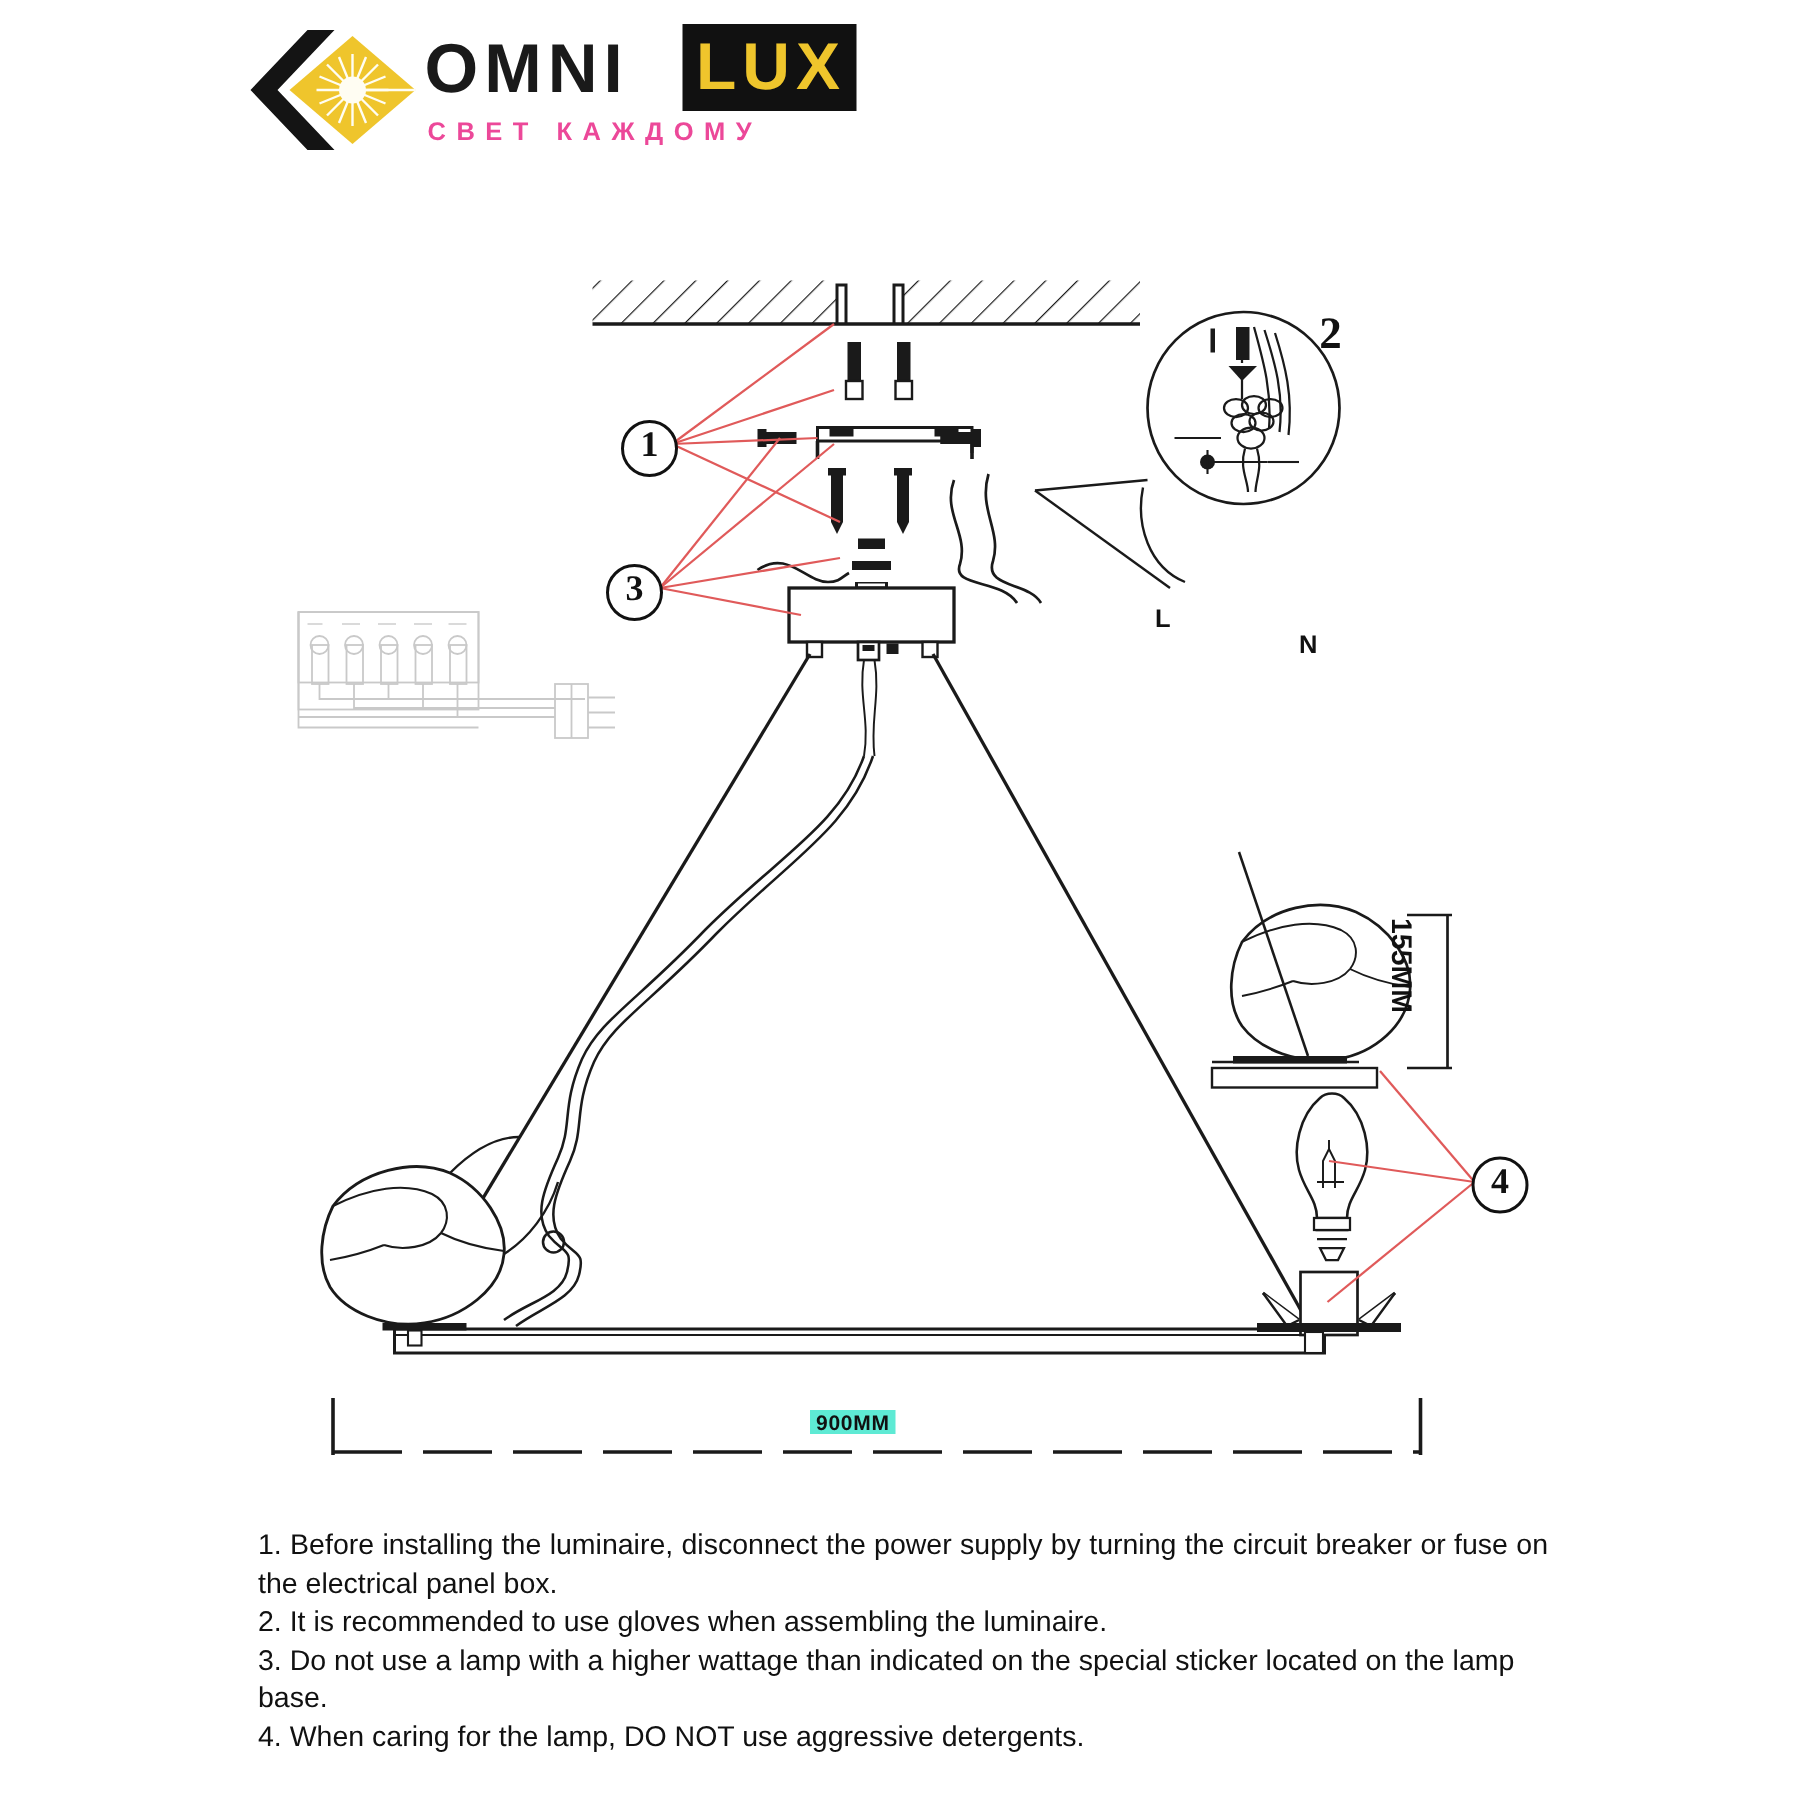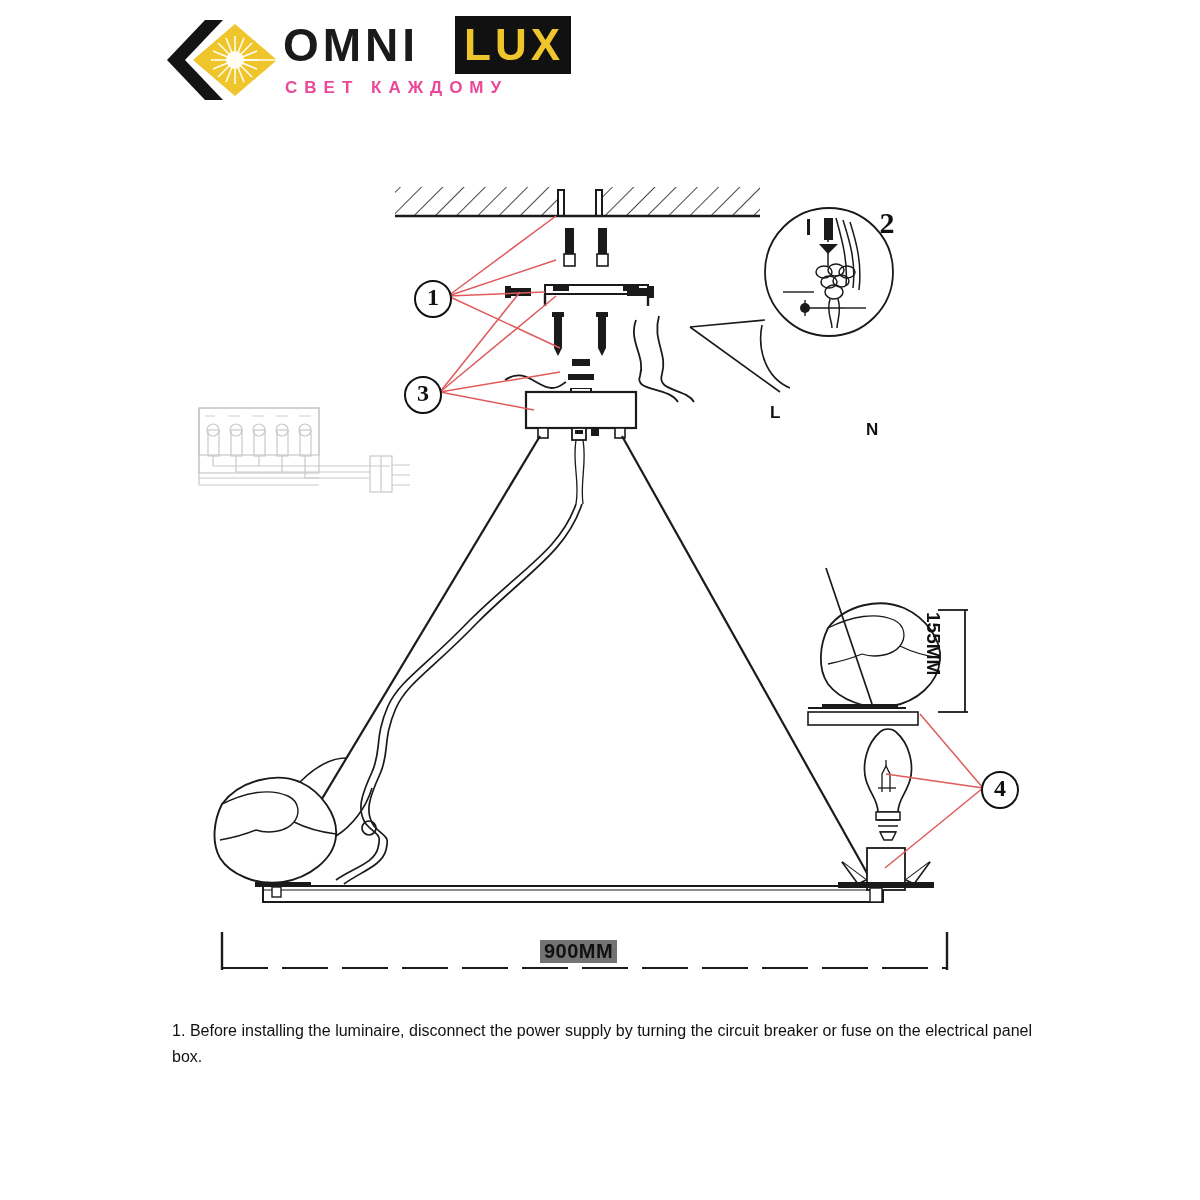--- a/index.html
+++ b/index.html
@@ -25,29 +25,29 @@
 
   
   #drawing{position:absolute;left:0;top:120px;width:1200px;height:890px;}
 
   
   .callout{position:absolute;width:34px;height:34px;border:2.5px solid #111;border-radius:50%;
            background:#fff;text-align:center;line-height:30px;font-size:24px;font-weight:bold;
            color:#111;z-index:20;font-family:"Liberation Serif",serif;}
 
   
-  #dim-width-label{position:absolute;left:540px;top:940px;font-size:20px;font-weight:bold;
-                   letter-spacing:0.5px;color:#111;background:#737373;padding:0 4px;z-index:12;}
+  #dim-width-label{position:absolute;left:540px;top:940px;font-size:14px;font-weight:bold;
+                   letter-spacing:0.5px;color:#111;background:#5eead4;padding:0 4px;z-index:12;}
   #dim-height-label{position:absolute;left:944px;top:612px;font-size:19px;font-weight:bold;
                     color:#111;transform:rotate(90deg);transform-origin:left top;
                     white-space:nowrap;z-index:12;}
 
   
   #instructions{position:absolute;left:172px;top:1018px;width:860px;
-                font-size:16px;line-height:25.5px;color:#111;}
+                font-size:19px;line-height:25.5px;color:#111;}
   #instructions p{margin:0;}
   #instructions p.just{text-align:justify;text-align-last:left;}
 </style>
 </head>
 <body>
 
 <div id="header">
 
   <div class="logo-wrap">
 
@@ -370,13 +370,16 @@
   
   <div style="position:absolute;left:770px;top:283px;font-size:17px;font-weight:bold;color:#111;">L</div>
   <div style="position:absolute;left:866px;top:300px;font-size:17px;font-weight:bold;color:#111;">N</div>
 </div>
 
 <div id="dim-width-label">900MM</div>
 <div id="dim-height-label">155MM</div>
 
 <div id="instructions">
   <p class="just">1. Before installing the luminaire, disconnect the power supply by turning the circuit breaker or fuse on the electrical panel box.</p>
+  <p>2. It is recommended to use gloves when assembling the luminaire.</p>
+  <p>3. Do not use a lamp with a higher wattage than indicated on the special sticker located on the lamp base.</p>
+  <p>4. When caring for the lamp, DO NOT use aggressive detergents.</p>
 </div>
 
 </body></html>

